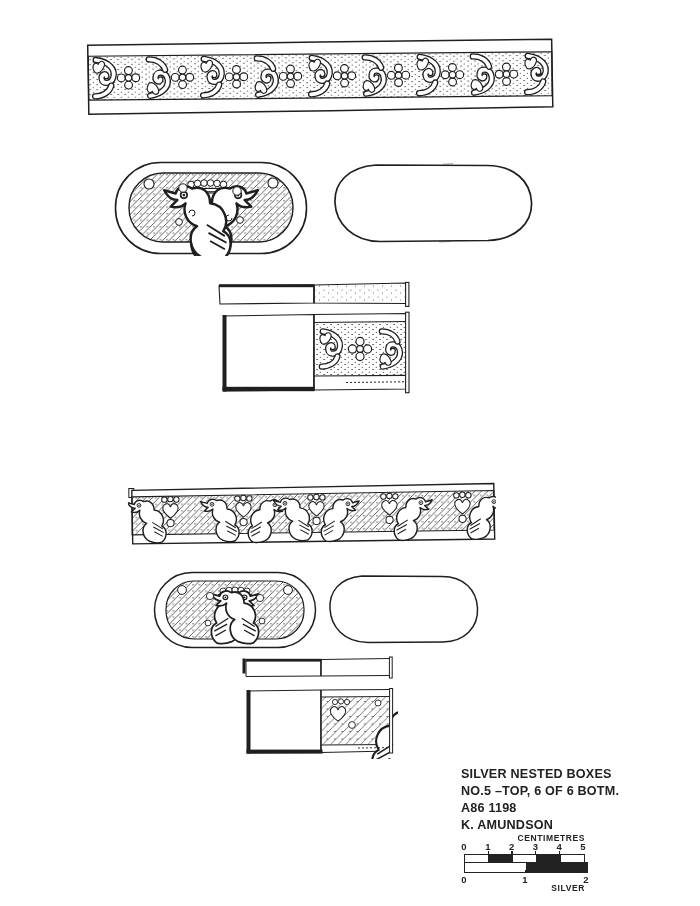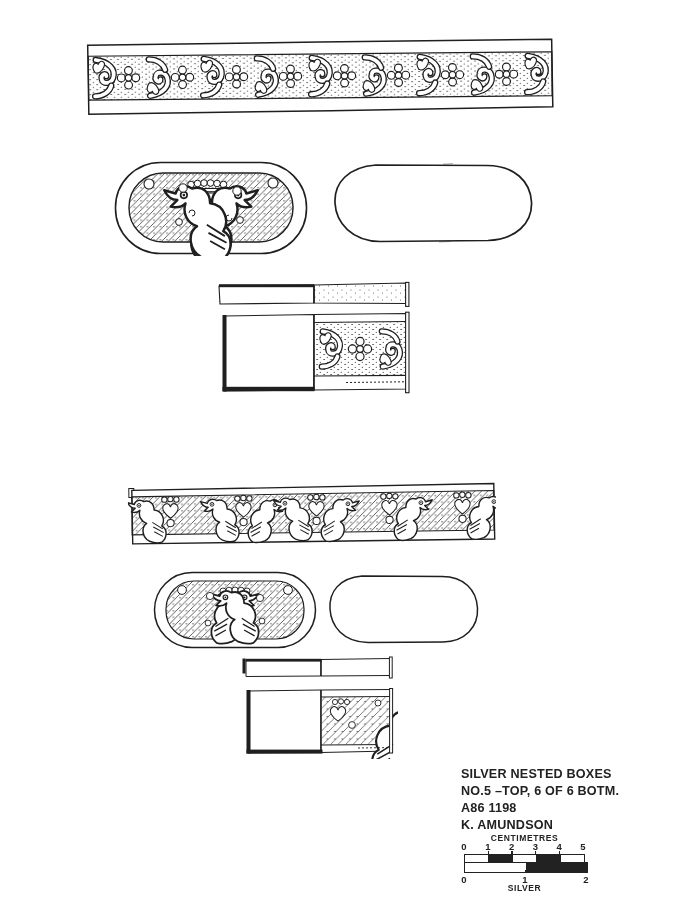--- a/index.html
+++ b/index.html
@@ -7,21 +7,21 @@
   .sheet{position:relative;width:700px;height:906px;background:var(--paper);overflow:hidden;
          font-family:"Liberation Sans", sans-serif;color:var(--ink);}
   .abs{position:absolute;}
   svg{display:block;}
   
   .caption{position:absolute;left:461px;top:765px;width:210px;line-height:17px;
            font-size:13px;font-weight:bold;letter-spacing:.2px;color:#222;
            transform:scaleX(.97);transform-origin:left top;white-space:nowrap;}
   
   .scale{position:absolute;left:458px;top:833px;width:140px;height:62px;font-weight:bold;color:#222;}
-  .scale .lbl{position:absolute;left:6px;width:121px;text-align:center;font-size:8.5px;letter-spacing:.6px;}
+  .scale .lbl{position:absolute;left:6px;width:121px;text-align:right;font-size:8.5px;letter-spacing:.6px;}
   .scale .lbl.cm{top:0;}
   .scale .lbl.in{top:50px;}
   .scale .tick{position:absolute;width:20px;text-align:center;font-size:9.5px;top:8px;}
   .scale .tick.in{top:40.5px;}
   .scale .tickmark{position:absolute;width:1.3px;height:3.2px;background:#222;top:18px;}
   .scale .tickmark.in{top:36.8px;}
   .bar{position:absolute;display:flex;border:1.4px solid #222;box-sizing:border-box;background:#fff;}
   .bar.cm{left:6px;top:21px;width:121px;height:9.6px;}
   .bar.in{left:6px;top:29.4px;width:124px;height:10.6px;}
   .seg{flex:1;border-right:1.2px solid #222;}

